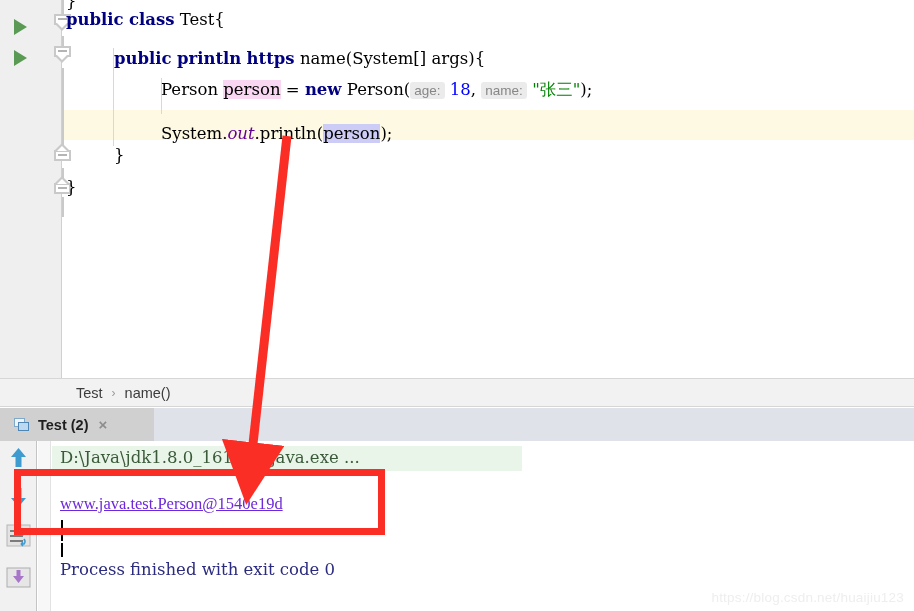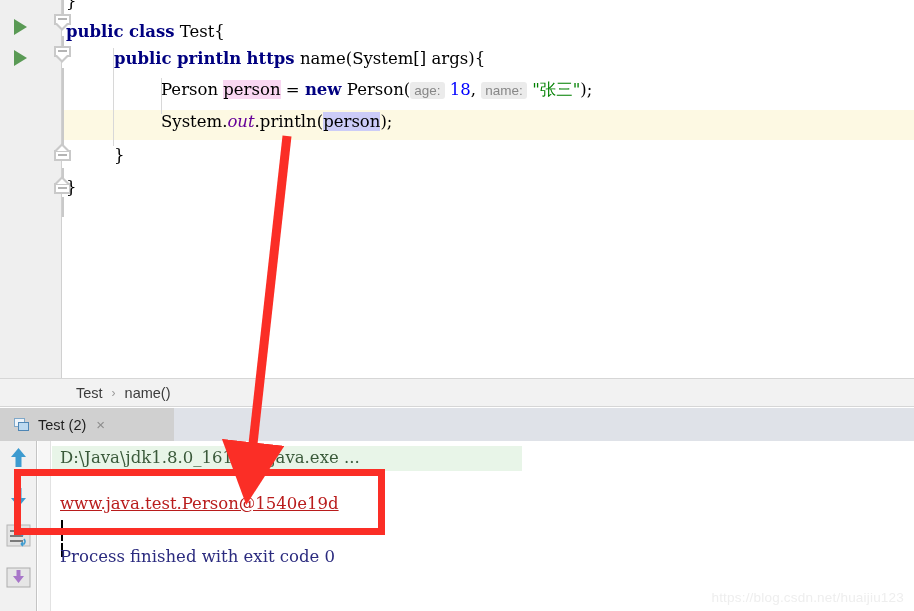--- a/index.html
+++ b/index.html
@@ -246,23 +246,24 @@
     color: #2b2b7f;
   }
   .cmd-bg {
     position: absolute;
     left: 14px;
     height: 25px;
     background: #e8f5e8;
   }
   .cmd-text { color: #3a5a3a; }
   .link {
-    color: #b91c1c;
+    color: #6d28d9;
     text-decoration: underline;
     cursor: pointer;
+    font-family: Liberation Serif, serif;
   }
   .caret {
     position: absolute;
     width: 2px; height: 21px;
     background: #000000;
   }
   .console-gutter {
     position: absolute;
     left: 0; top: 0;
     width: 13px; height: 170px;
@@ -336,42 +337,42 @@
         <div class="tip"></div>
         <div class="tipin"></div>
         <div class="dash"></div>
     </div>
 
     <div class="indent-guide" style="left:113px; top:48px;  height:98px;"></div>
     <div class="indent-guide" style="left:161px; top:78px;  height:36px;"></div>
 
     <div class="code" style="left:66px; top:-6px;"><span>}</span></div>
 
-    <div class="code" style="left:66px; top:24px;"><span class="kw">public</span> <span class="kw">class</span> <span class="ident">Test</span><span class="ident">{</span></div>
+    <div class="code" style="left:66px; top:12px;"><span class="kw">public</span> <span class="kw">class</span> <span class="ident">Test</span><span class="ident">{</span></div>
 
     <div class="code" style="left:114px; top:51px;"><span class="kw">public</span> <span class="kw">println</span> <span class="kw">https</span> <span class="ident">name</span><span class="ident">(System[] args)</span><span class="ident">{</span></div>
 
     <div class="code" style="left:161px; top:82px;"><span class="ident">Person</span> <span class="ident hl-pink">person</span> <span class="ident">=</span> <span class="kw">new</span> <span class="ident">Person(</span><span class="hint">age:</span> <span class="num">18</span><span class="ident">,</span> <span class="hint">name:</span> <span class="str">"张三"</span><span class="ident">);</span></div>
 
-    <div class="code" style="left:161px; top:114px;"><span class="ident">System.</span><span class="stat">out</span><span class="ident">.println(</span><span class="ident hl-blue">person</span><span class="ident">);</span></div>
+    <div class="code" style="left:161px; top:126px;"><span class="ident">System.</span><span class="stat">out</span><span class="ident">.println(</span><span class="ident hl-blue">person</span><span class="ident">);</span></div>
 
     <div class="code" style="left:114px; top:148px;"><span class="ident">}</span></div>
     <div class="code" style="left:66px; top:180px;"><span class="ident">}</span></div>
   </div>
 
   <div id="breadcrumb">
     <span class="crumb">Test</span>
     <span class="sep">›</span>
     <span class="crumb">name()</span>
   </div>
 
   <div id="runwin">
 
     <div id="tabbar">
-      <div class="tab" style="width:174px;">
+      <div class="tab" style="width:154px;font-weight:bold;">
         <span class="cfg-icon">
           <span class="b1"></span>
             <span class="b2"></span>
         </span>
         <span class="tab-label">Test (2)</span>
         <span class="close">×</span>
       </div>
     </div>
 
     <div id="consoletb">
@@ -405,21 +406,21 @@
       <div class="console-gutter"></div>
 
       <div class="cmd-bg" style="top:5px; width:470px;"></div>
       <div class="console-line cmd-text" style="top:7px;">D:\Java\jdk1.8.0_161\bin\java.exe ...</div>
 
       <div class="console-line" style="top:53px;"><span class="link">www.java.test.Person@1540e19d</span></div>
 
       <div class="caret" style="left:23px; top:79px;"></div>
       <div class="caret" style="left:23px; top:102px; height:14px;"></div>
 
-      <div class="console-line" style="top:106px;">Process finished with exit code 0</div>
+      <div class="console-line" style="top:119px;">Process finished with exit code 0</div>
     </div>
   </div>
 
   <div id="annot">
     <svg width="914" height="611" style="position:absolute;left:0;top:0;">
       <defs>
         <marker id="ahead" markerWidth="7" markerHeight="7" refX="2.2" refY="3.5" orient="auto">
           <polygon points="0,0 7,3.5 0,7" fill="#fb2e26"></polygon>
         </marker>
       </defs>

